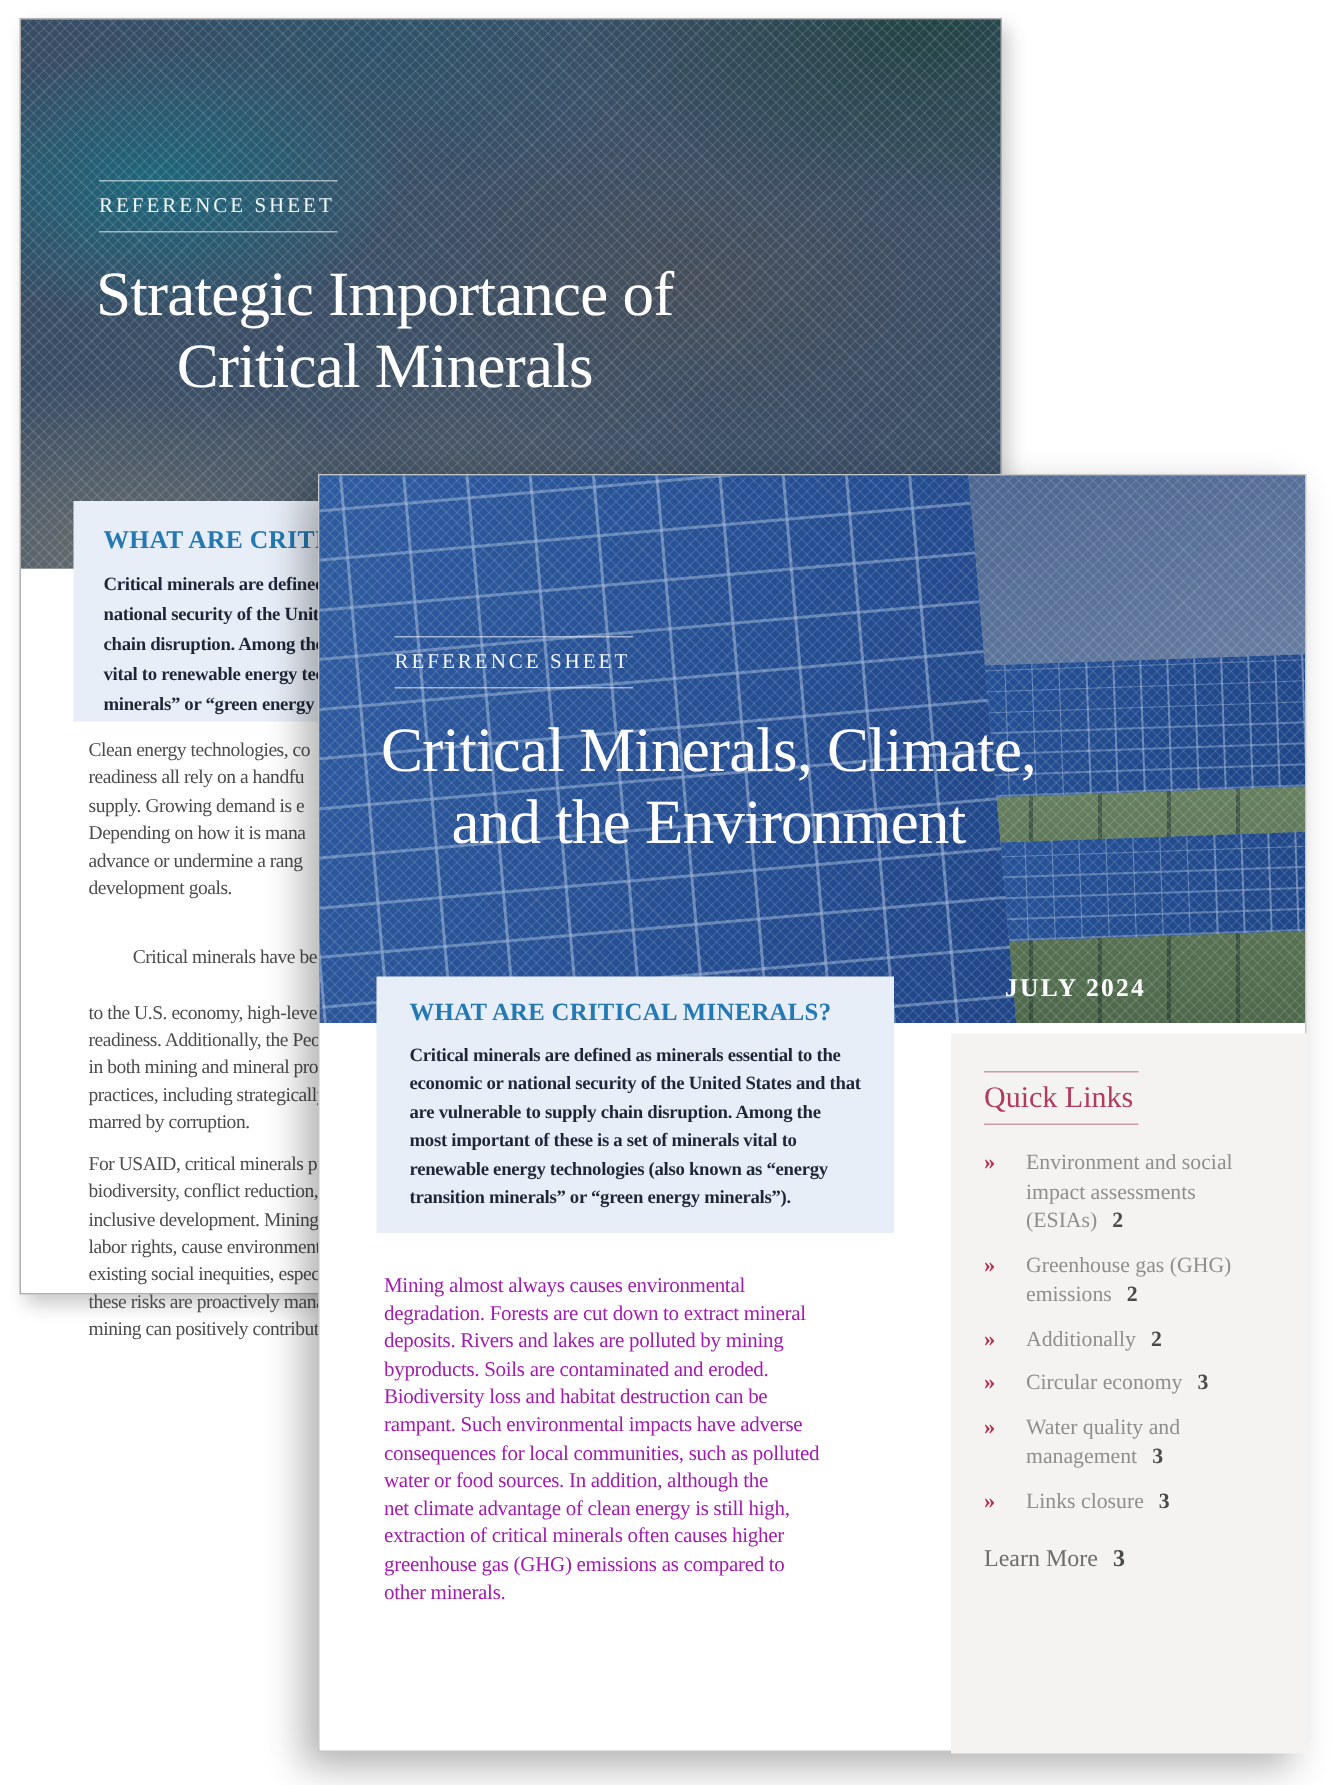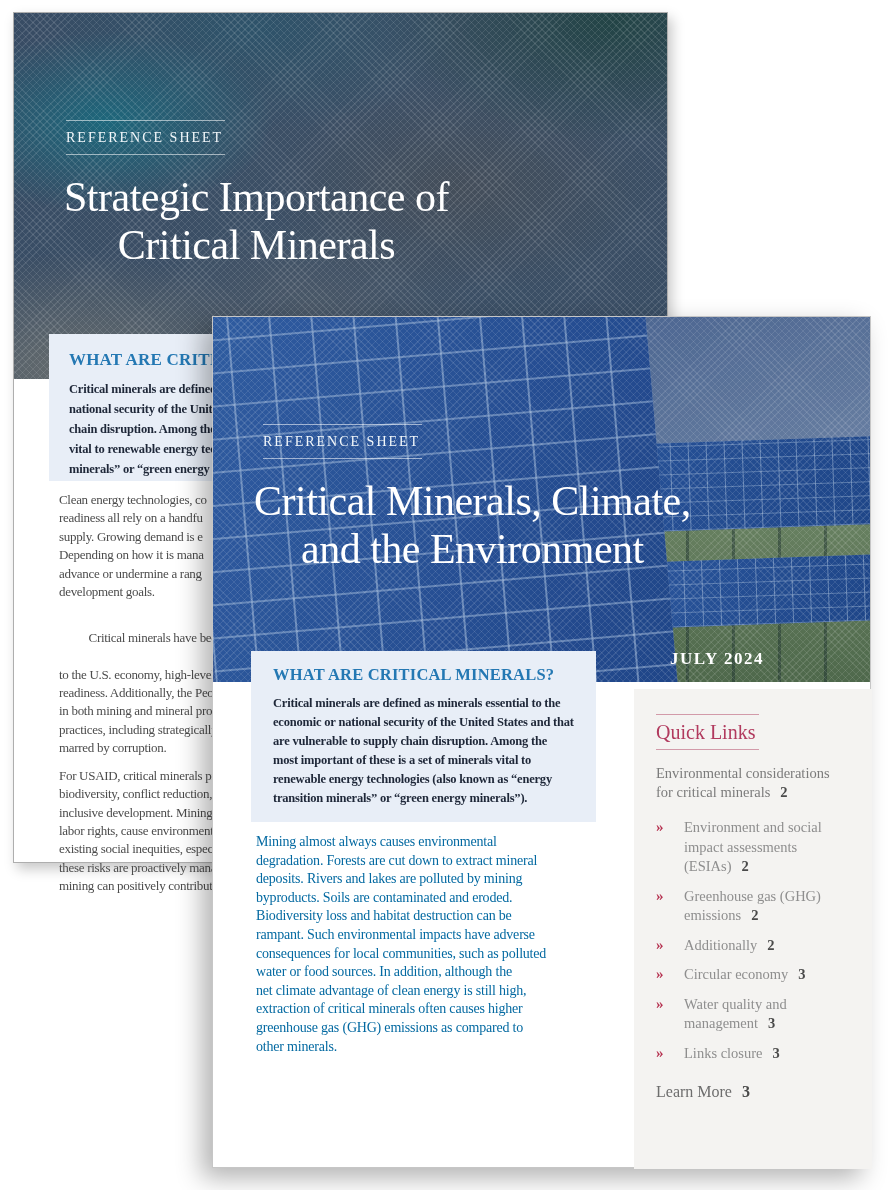--- a/index.html
+++ b/index.html
@@ -75,21 +75,21 @@
   .box-front h2 { font-size:16.5px; }
   .box-front .box-body { line-height:19px; letter-spacing:-.2px; }
 
   
   .back-copy { position:absolute; left:45px; top:478px; color:#4c4c4c;
     font-size:13px; line-height:18.4px; letter-spacing:-.3px; }
   .back-copy p { white-space:pre; margin-bottom:9px; }
   .back-copy .pline { white-space:pre; }
   a.inline-link { color:#2e7f93; text-decoration:underline; cursor:pointer; }
 
-  .front-copy { position:absolute; left:43px; top:516px; color:#0369a1;
+  .front-copy { position:absolute; left:43px; top:532px; color:#a21caf;
     font-size:14px; line-height:18.6px; letter-spacing:-.2px; white-space:pre; }
 
   
   .sidebar { position:absolute; left:421px; top:372px; width:238px; height:480px;
     background:#f4f3f1; padding:25px 18px 4px 22px; }
   .ql-heading { display:inline-block; color:#b13a5e; font-size:20px;
     padding:6px 4px 5px 0; border-top:1px solid #d29aa9; border-bottom:1px solid #d29aa9; }
   .toc-head { margin-top:14px; color:#7b7b7b; font-size:14.5px; line-height:19px; }
   .toc-head .lbl { white-space:pre-line; }
   .pageno { font-weight:700; color:#4a4a4a; margin-left:10px; }
@@ -178,24 +178,20 @@
 consequences for local communities, such as polluted
 water or food sources. In addition, although the
 net climate advantage of clean energy is still high,
 extraction of critical minerals often causes higher
 greenhouse gas (GHG) emissions as compared to
 other minerals.</div>
 
     <div class="sidebar">
       <div class="ql-heading">Quick Links</div>
 
-      <div class="toc-head">
-        <span class="lbl">Environmental considerations
-for critical minerals</span><span class="pageno">2</span>
-      </div>
 
       <div class="ql-list">
         <div class="ql-item">
           <span class="bullet">»</span>
           <div><span class="lbl">Environment and social
 impact assessments
 (ESIAs)</span><span class="pageno">2</span></div>
         </div>
         <div class="ql-item">
           <span class="bullet">»</span>

